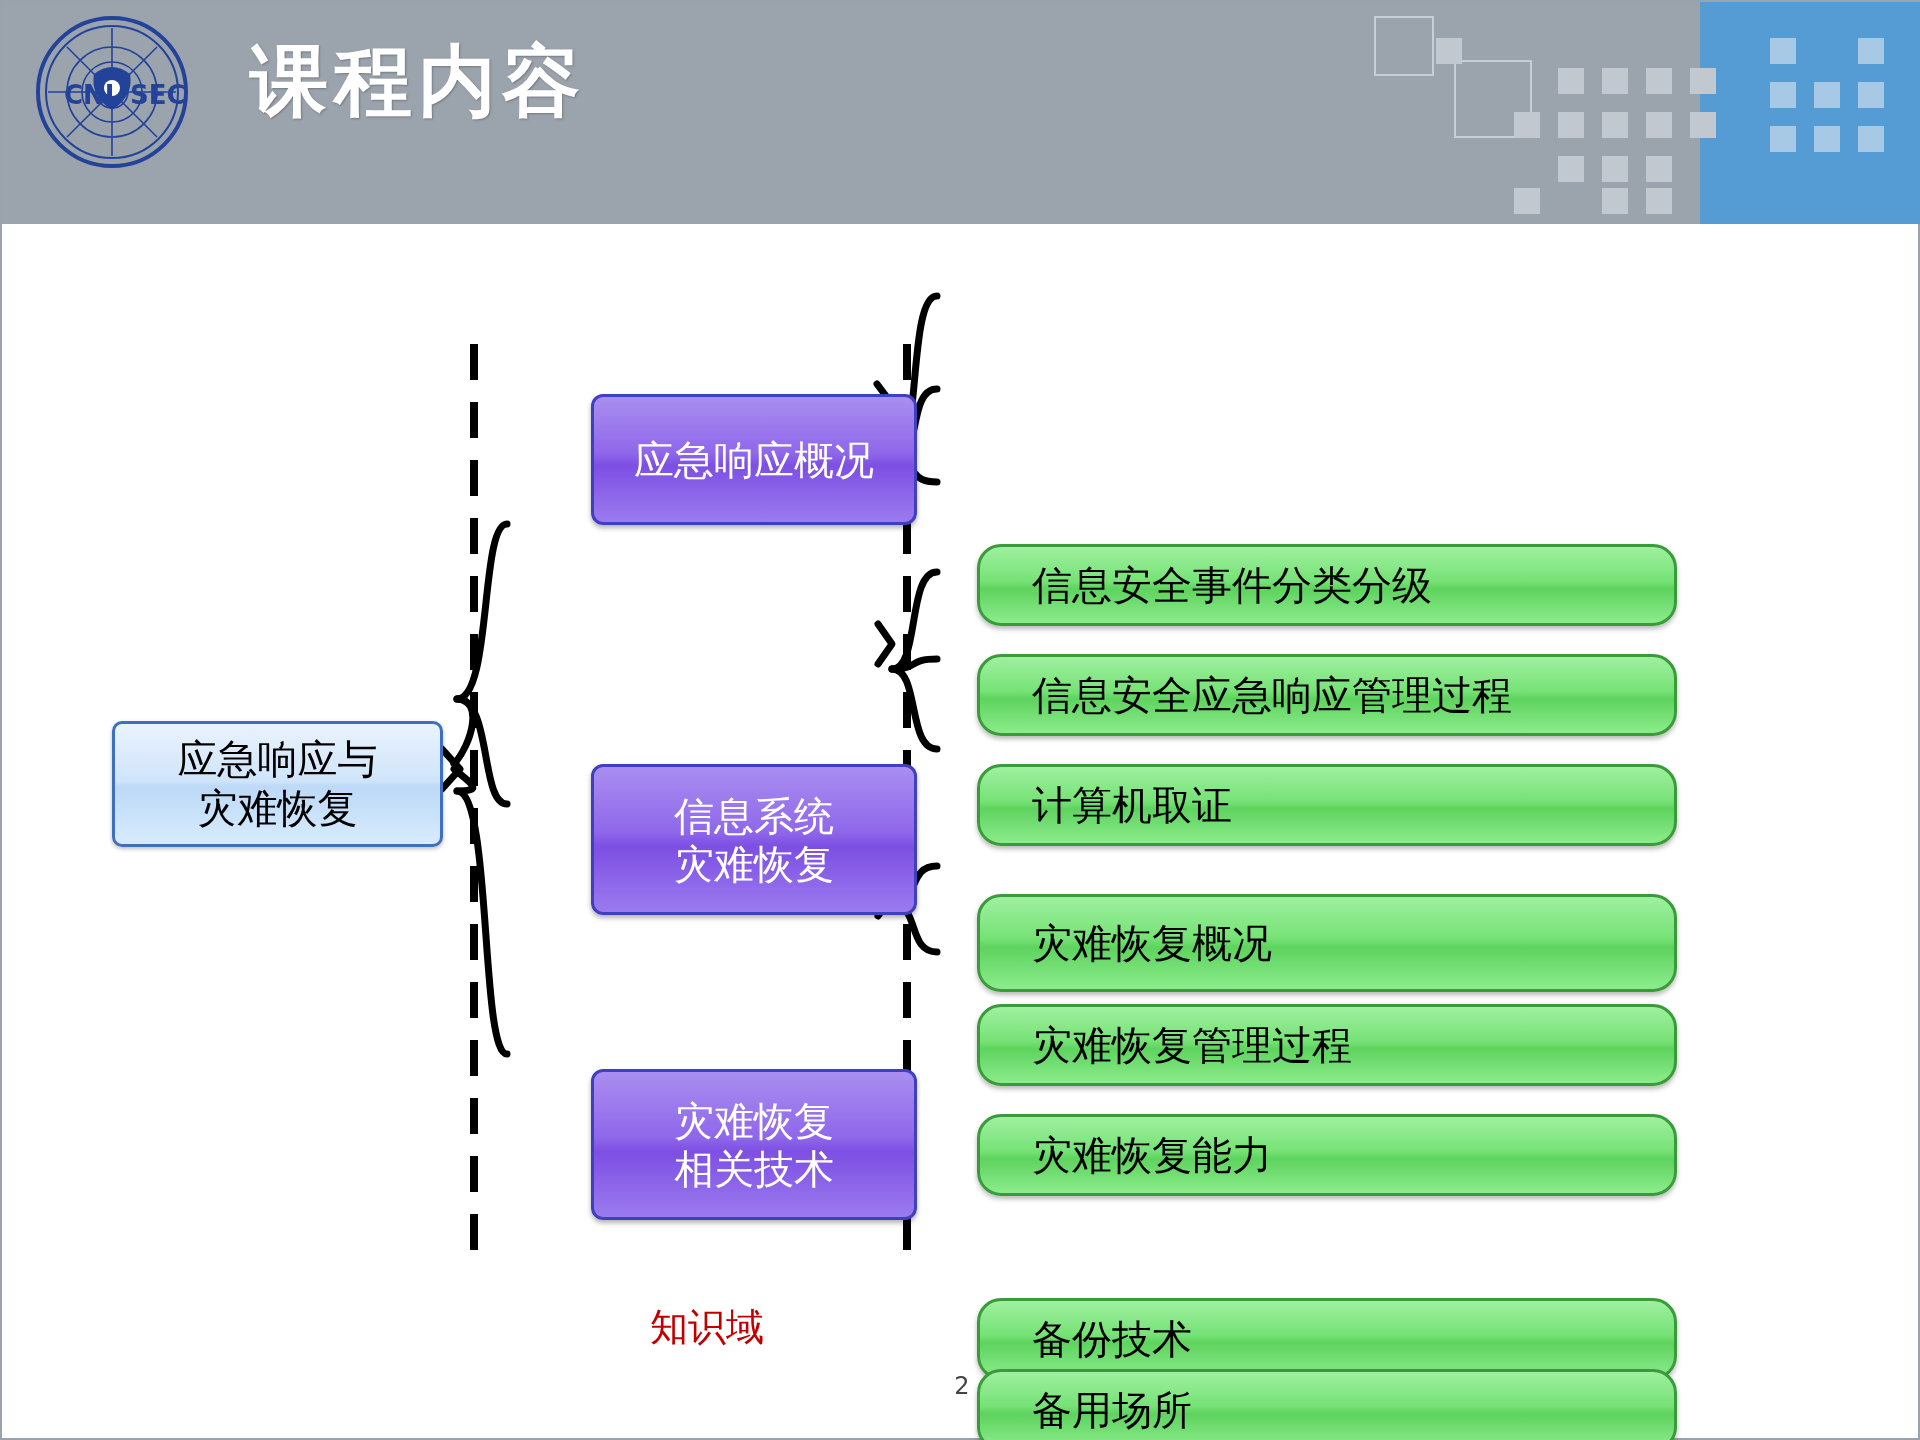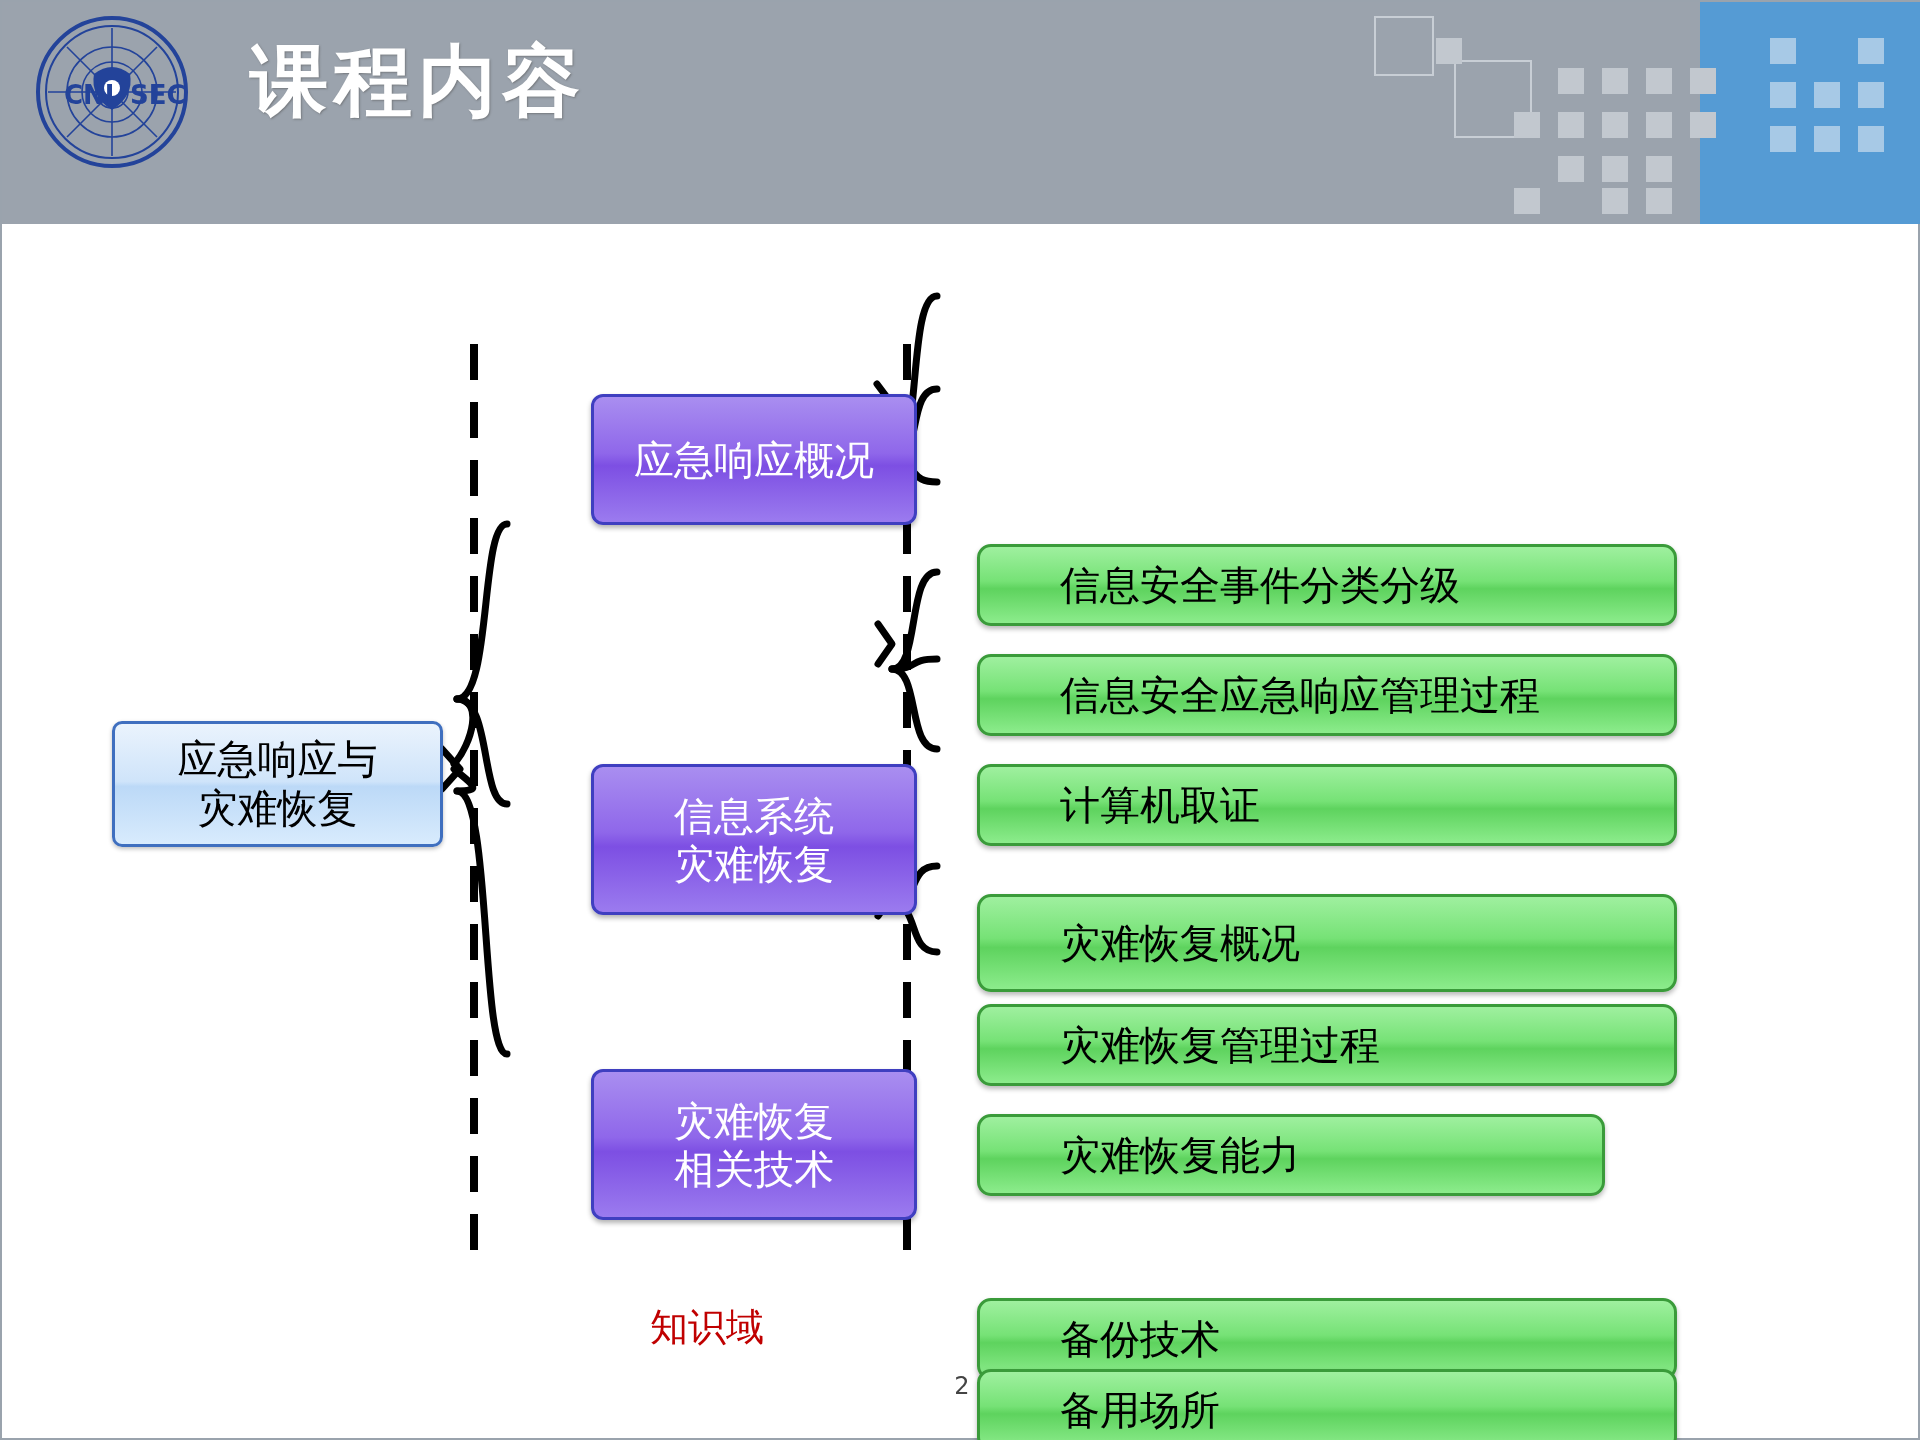--- a/index.html
+++ b/index.html
@@ -66,24 +66,24 @@
     color:#ffffff;
     font-size:40px;
     line-height:1.2;
     font-family:"DejaVu Serif", serif;
     box-shadow:0 3px 5px rgba(0,0,0,0.3);
     margin-left:48px;
   }
   .node-sub {
     position:absolute;
     border:3px solid #3a9b3a;
-    border-radius:14px;
+    border-radius:24px;
     background:linear-gradient(to bottom,#9ff09f 0%,#76e276 45%,#5ed35e 55%,#8cec8c 100%);
     display:flex; align-items:center;
-    padding-left:80px;
+    padding-left:52px;
     color:#000000;
     font-size:40px;
     font-family:"DejaVu Serif", serif;
     box-shadow:0 3px 5px rgba(0,0,0,0.28);
     box-sizing:border-box;
   }
   .legend {
     position:absolute;
     color:#c00000;
     font-size:38px;
@@ -199,21 +199,21 @@
 
     <div class="node-domain" style="left:541px; top:845px; width:320px; height:145px; white-space:pre-line;">灾难恢复
 相关技术</div>
 
     <div class="node-sub" style="left:975px; top:320px; width:700px; height:82px;">信息安全事件分类分级</div>
     <div class="node-sub" style="left:975px; top:430px; width:700px; height:82px;">信息安全应急响应管理过程</div>
     <div class="node-sub" style="left:975px; top:540px; width:700px; height:82px;">计算机取证</div>
 
     <div class="node-sub" style="left:975px; top:670px; width:700px; height:98px;">灾难恢复概况</div>
     <div class="node-sub" style="left:975px; top:780px; width:700px; height:82px;">灾难恢复管理过程</div>
-    <div class="node-sub" style="left:975px; top:890px; width:628px; height:82px;">灾难恢复能力</div>
+    <div class="node-sub" style="left:975px; top:890px; width:700px; height:82px;">灾难恢复能力</div>
 
     <div class="node-sub" style="left:975px; top:1074px; width:700px; height:82px;">备份技术</div>
     <div class="node-sub" style="left:975px; top:1145px; width:700px; height:82px;">备用场所</div>
   </div>
 
   <div class="legend" style="left:555px; top:1300px; width:300px;">知识域</div>
 
   <div class="page-num">2</div>
 
 </div>

